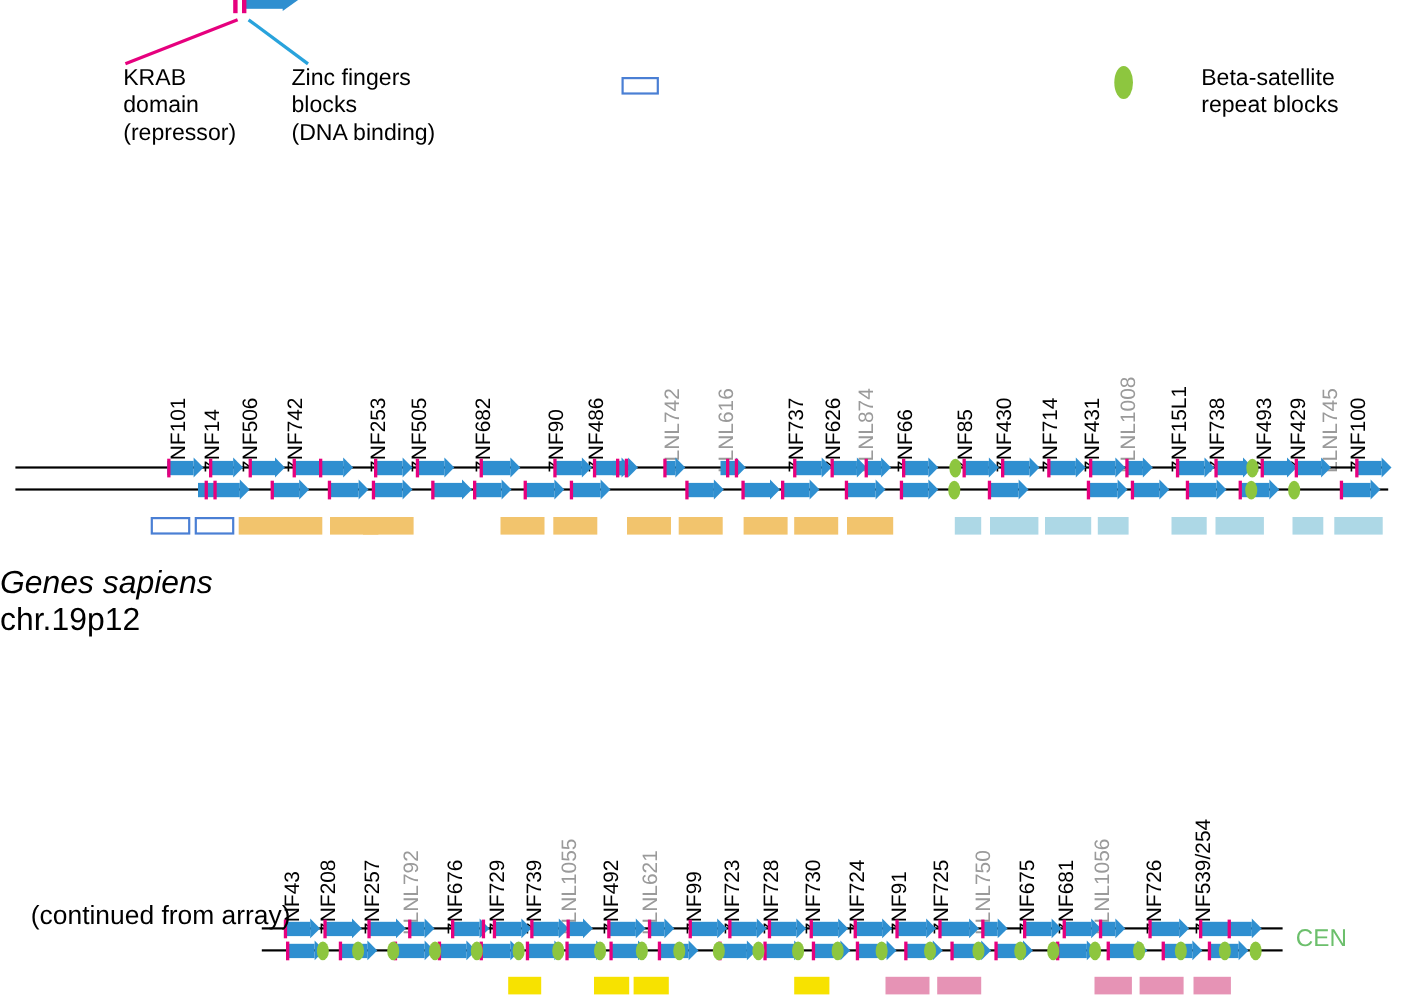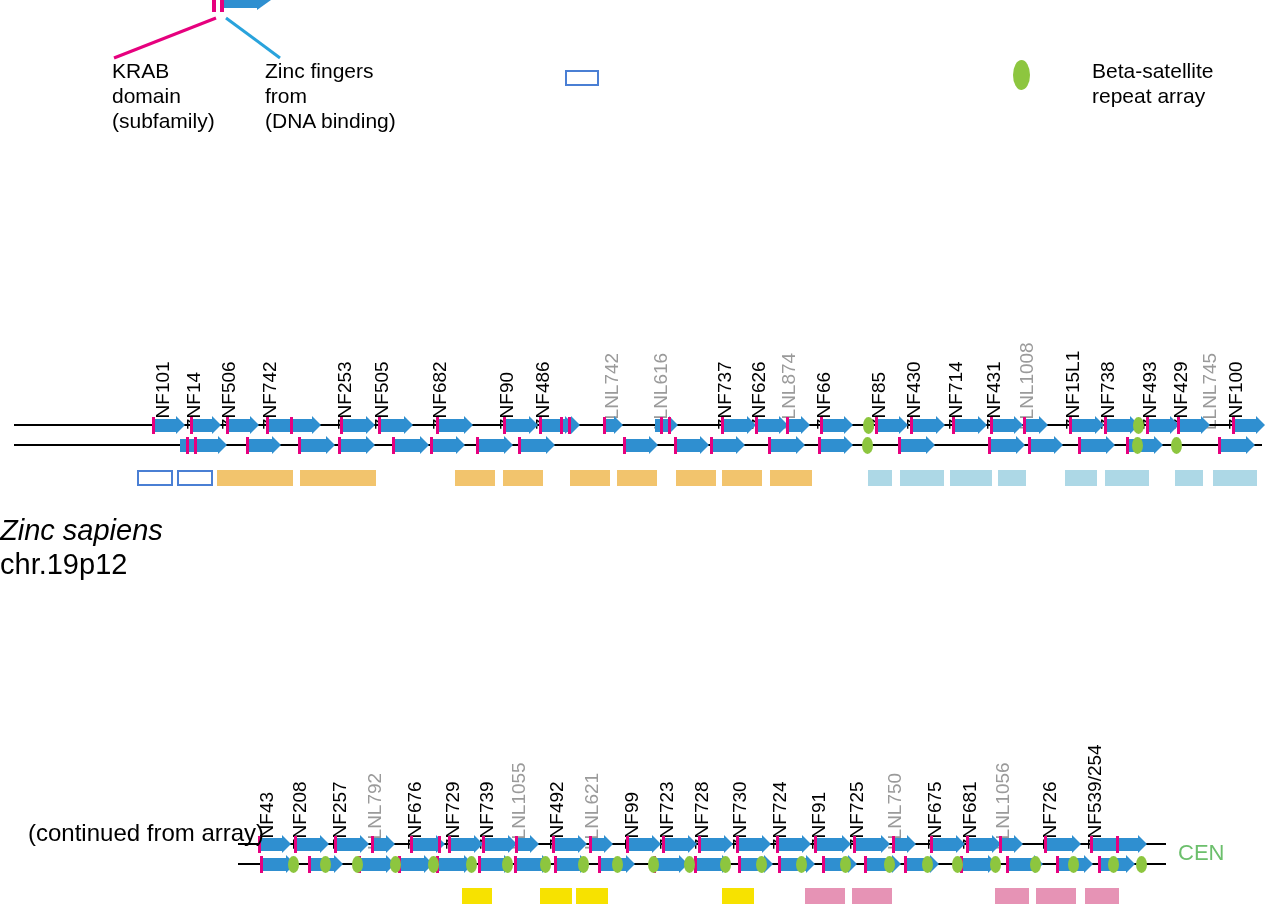--- a/index.html
+++ b/index.html
@@ -159,30 +159,30 @@
 
   <svg class="leader" style="left:108px; top:16px; width:130px; height:46px;">
     <line x1="6" y1="42" x2="108" y2="2" stroke="#e6007e" stroke-width="3"></line>
   </svg>
   <svg class="leader" style="left:222px; top:16px; width:70px; height:46px;">
     <line x1="4" y1="2" x2="58" y2="42" stroke="#29a3dc" stroke-width="3"></line>
   </svg>
 
   <div class="legend-text" id="legend-krab-label">KRAB
 domain
-(subfamily)</div>
+(repressor)</div>
   <div class="legend-text" id="legend-zf-label">Zinc fingers
-from
+blocks
 (DNA binding)</div>
 
   <div class="legend-gene-box"></div>
 
   <div class="legend-beta-oval"></div>
   <div class="legend-text" id="legend-beta-label">Beta-satellite
-repeat array</div>
+repeat blocks</div>
 
   <div id="panel1">
       <div class="glabel" style="left: 174px; top: 408px;">ZNF101</div>
       <div class="glabel" style="left: 205px; top: 408px;">ZNF14</div>
       <div class="glabel" style="left: 240px; top: 408px;">ZNF506</div>
       <div class="glabel" style="left: 281px; top: 408px;">ZNF742</div>
       <div class="glabel" style="left: 356px; top: 408px;">ZNF253</div>
       <div class="glabel" style="left: 393px; top: 408px;">ZNF505</div>
       <div class="glabel" style="left: 451px; top: 408px;">ZNF682</div>
       <div class="glabel" style="left: 518px; top: 408px;">ZNF90</div>
@@ -321,21 +321,21 @@
       <div class="block" style="left: 900px; top: 470px; width: 44px; background: rgb(173, 216, 230);"></div>
       <div class="block" style="left: 950px; top: 470px; width: 42px; background: rgb(173, 216, 230);"></div>
       <div class="block" style="left: 998px; top: 470px; width: 28px; background: rgb(173, 216, 230);"></div>
       <div class="block" style="left: 1065px; top: 470px; width: 32px; background: rgb(173, 216, 230);"></div>
       <div class="block" style="left: 1105px; top: 470px; width: 44px; background: rgb(173, 216, 230);"></div>
       <div class="block" style="left: 1175px; top: 470px; width: 28px; background: rgb(173, 216, 230);"></div>
       <div class="block" style="left: 1213px; top: 470px; width: 44px; background: rgb(173, 216, 230);"></div>
     </div>
 
   <div class="species">
-    <span class="it">Zinc sapiens</span><br>
+    <span class="it">Genes sapiens</span><br>
     <span>chr.19p12</span>
   </div>
 
   <div id="panel2">
       <div class="glabel" style="left: 278px; top: 828px;">ZNF43</div>
       <div class="glabel" style="left: 311px; top: 828px;">ZNF208</div>
       <div class="glabel" style="left: 351px; top: 828px;">ZNF257</div>
       <div class="glabel grey" style="left: 386px; top: 828px;">LLNL792</div>
       <div class="glabel" style="left: 426px; top: 828px;">ZNF676</div>
       <div class="glabel" style="left: 464px; top: 828px;">ZNF729</div>

